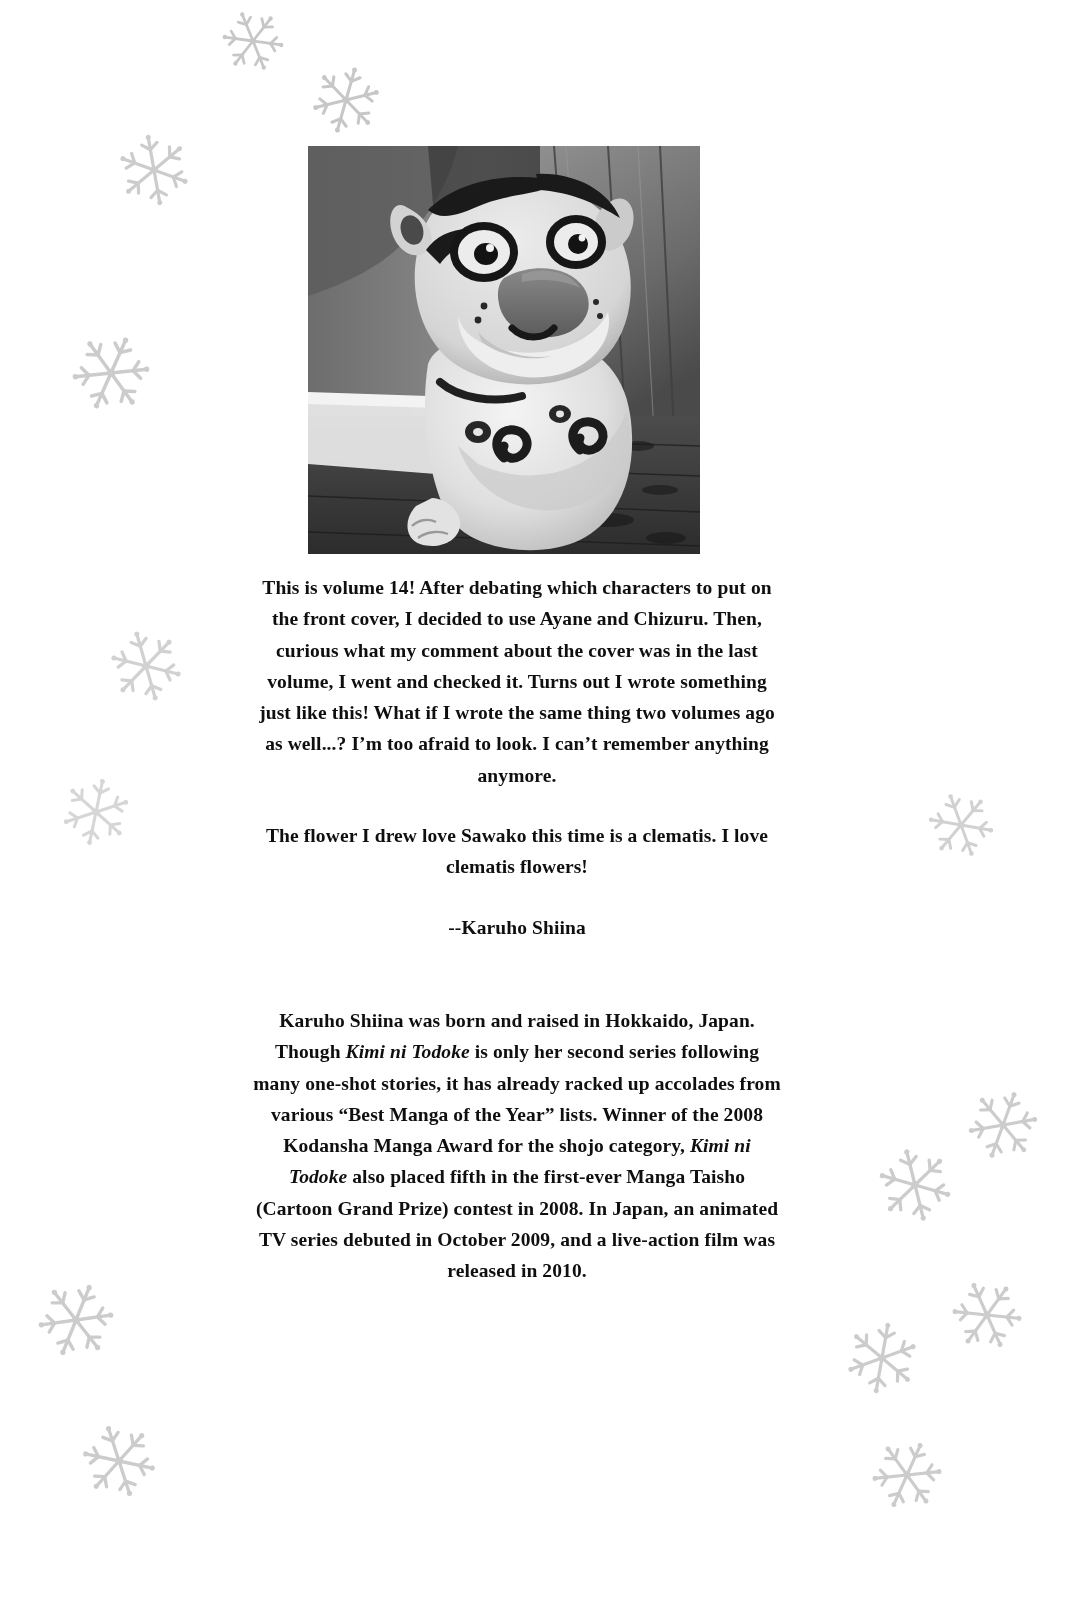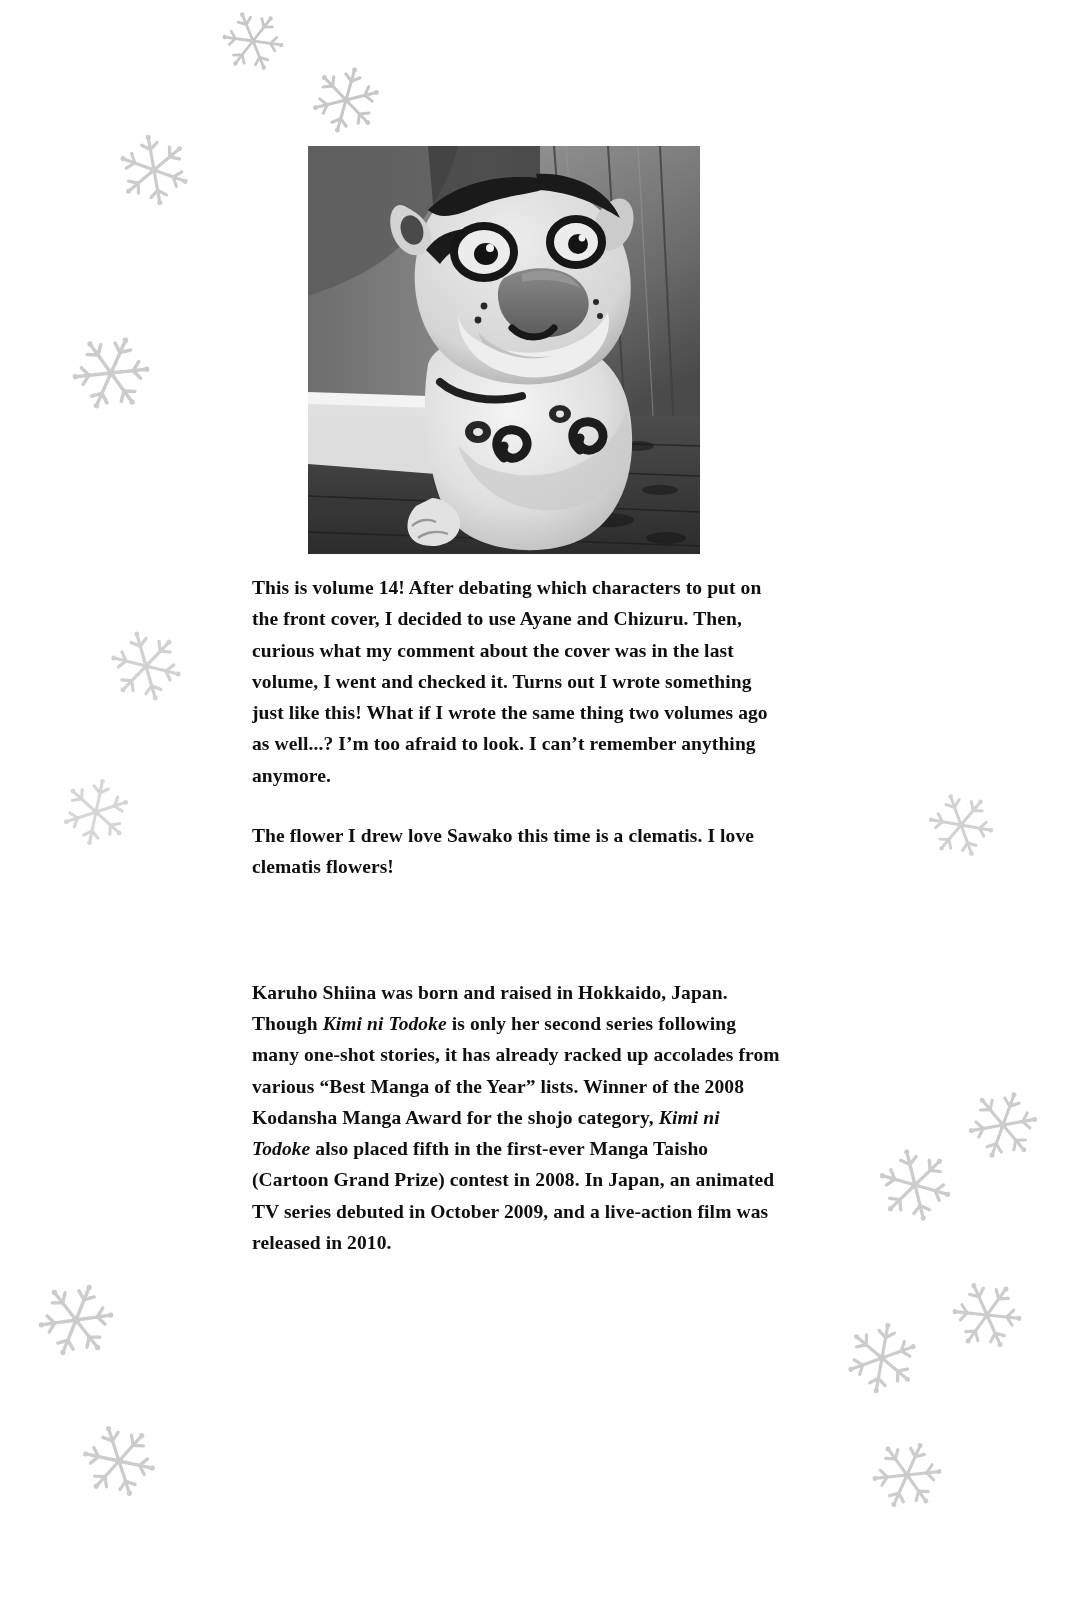--- a/index.html
+++ b/index.html
@@ -43,24 +43,25 @@
     width: 530px;
   }
   .para {
     font-family: "Liberation Serif", serif;
     font-weight: bold;
     font-size: 19.5px;
     line-height: 31.3px;
     color: #100f0f;
     letter-spacing: 0.1px;
     margin: 0;
+    text-align: center;
   }
   .para.gap-sm { margin-top: 29px; }
   .para.gap-md { margin-top: 29px; }
-  .para.gap-lg { margin-top: 94px; }
+  .para.gap-lg { margin-top: 62px; }
   .para em {
     font-style: italic;
   }
 </style>
 </head>
 <body>
 
 <div id="decorations">
     <div class="flake" style="left: 222px; top: 10px; opacity: 0.55; transform: rotate(8deg);">
       <svg width="62" height="62" viewBox="0 0 62 62" aria-hidden="true">
@@ -645,18 +646,19 @@
     <rect x="0" y="0" width="392" height="408" fill="none"></rect>
   </svg>
 </div>
 
 <div id="text-column">
 
   <p class="para">This is volume 14! After debating which characters to put on the front cover, I decided to use Ayane and Chizuru. Then, curious what my comment about the cover was in the last volume, I went and checked it. Turns out I wrote something just like this! What if I wrote the same thing two volumes ago as well...? I’m too afraid to look. I can’t remember anything anymore.</p>
 
   <p class="para gap-sm">The flower I drew love Sawako this time is a clematis. I love clematis flowers!</p>
 
+  <p class="para gap-md">--Karuho Shiina</p>
 
   <p class="para gap-lg">
     <span>Karuho Shiina was born and raised in Hokkaido, Japan. Though </span><em>Kimi ni Todoke</em><span> is only her second series following many one-shot stories, it has already racked up accolades from various “Best Manga of the Year” lists. Winner of the 2008 Kodansha Manga Award for the shojo category, </span><em>Kimi ni Todoke</em><span> also placed fifth in the first-ever Manga Taisho (Cartoon Grand Prize) contest in 2008. In Japan, an animated TV series debuted in October 2009, and a live-action film was released in 2010.</span>
   </p>
 
 </div>
 
 </body></html>

